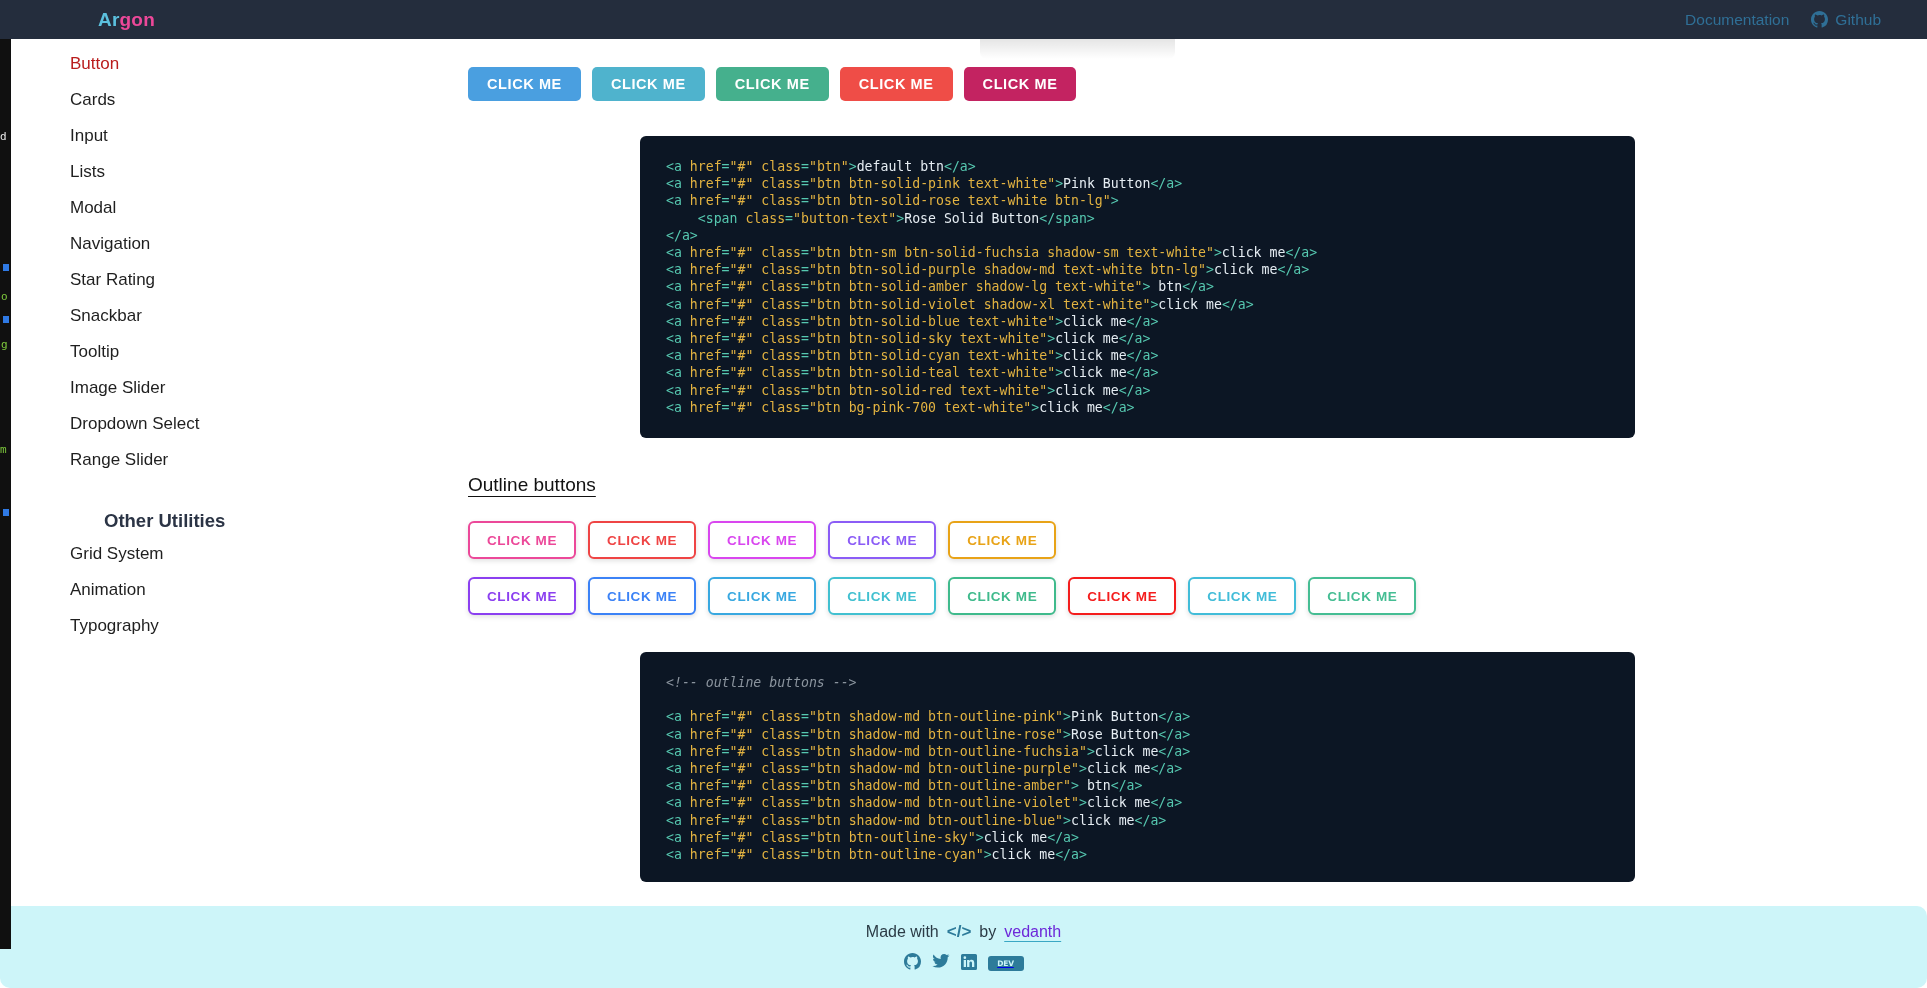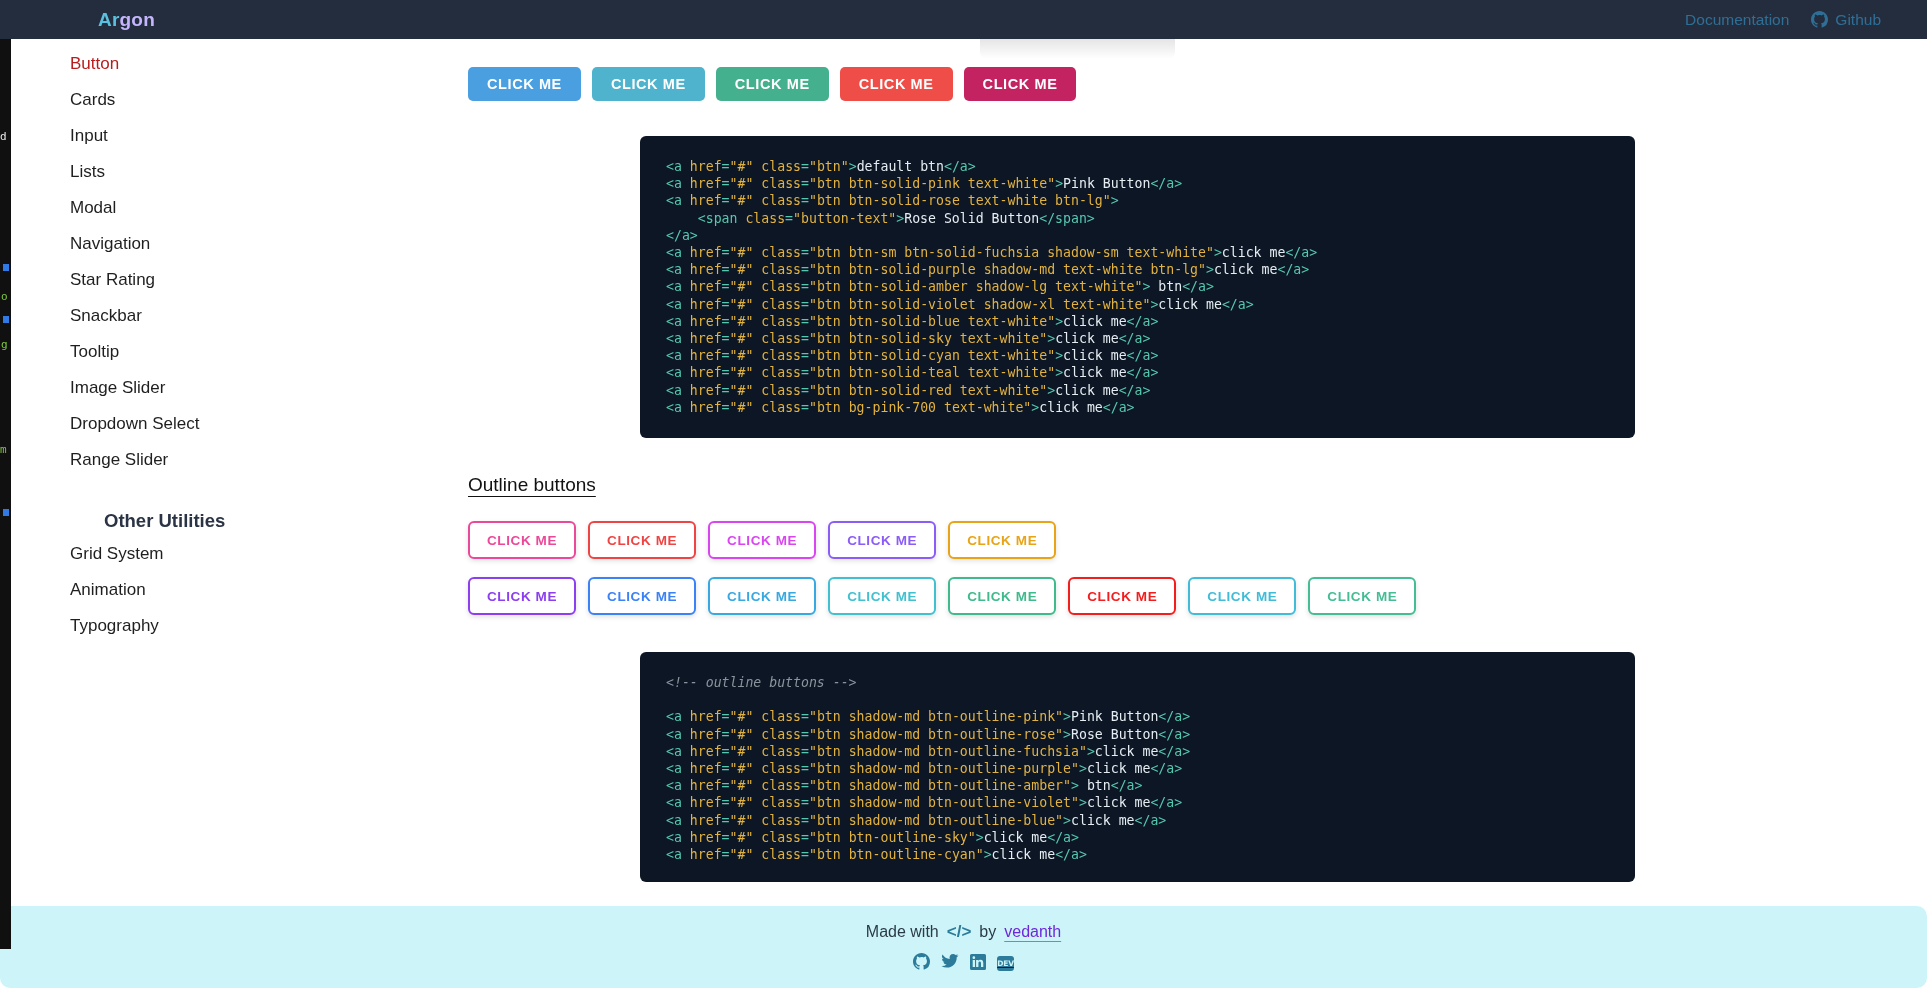--- a/index.html
+++ b/index.html
@@ -41,21 +41,21 @@
     align-items: center;
     z-index: 20;
   }
   #brand {
     margin-left: 98px;
     font-size: 19px;
     font-weight: 700;
     letter-spacing: .2px;
   }
   #brand .accent { color: #5bc0de; }
-  #brand .rest { color: #c4b5fd; }
+  #brand .rest { color: #ec4899; }
   #nav-right {
     margin-left: auto;
     margin-right: 46px;
     display: flex;
     align-items: center;
     gap: 22px;
   }
   #nav-right a {
     color: #2f6f96;
     font-size: 15.5px;
@@ -214,21 +214,21 @@
     cursor: pointer;
   }
   #footer-icons {
     margin-top: 11px;
     display: flex;
     align-items: center;
     gap: 11px;
   }
   #footer-icons .ico { cursor: pointer; display: block; }
   .dev-badge {
-    width: 17px; height: 15px;
+    width: 36px; height: 15px;
     background: #2d7b9a;
     border-radius: 3px;
     color: #cdf5f9;
     font-family: "DejaVu Sans", sans-serif;
     font-size: 7.5px;
     font-weight: 700;
     display: flex;
     align-items: center;
     justify-content: center;
     letter-spacing: -.2px;

